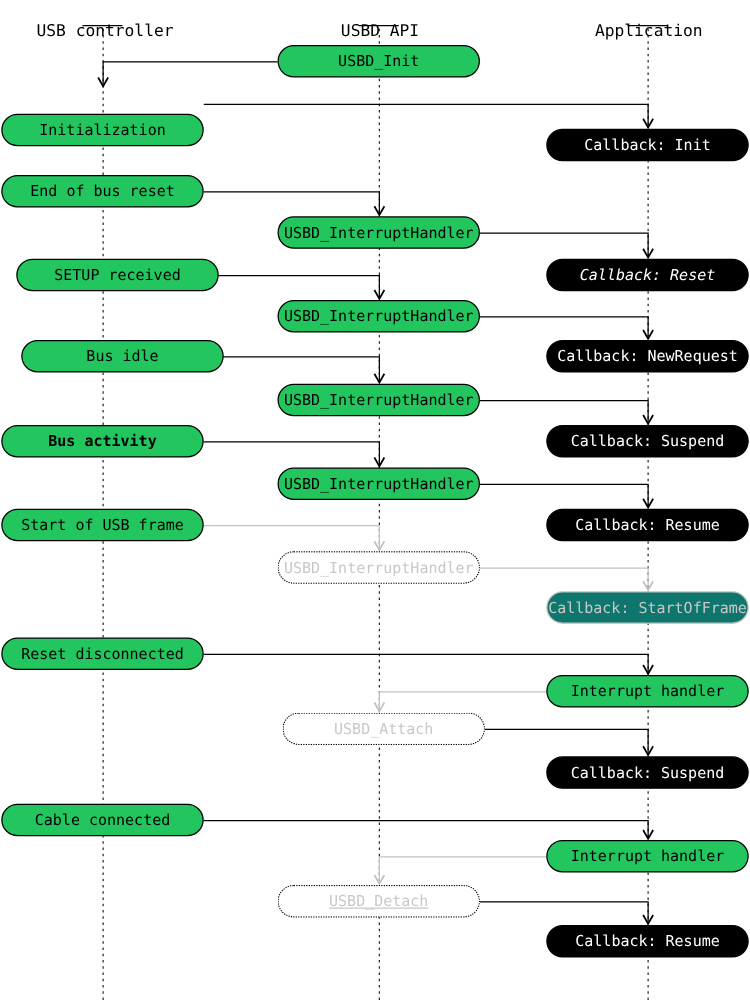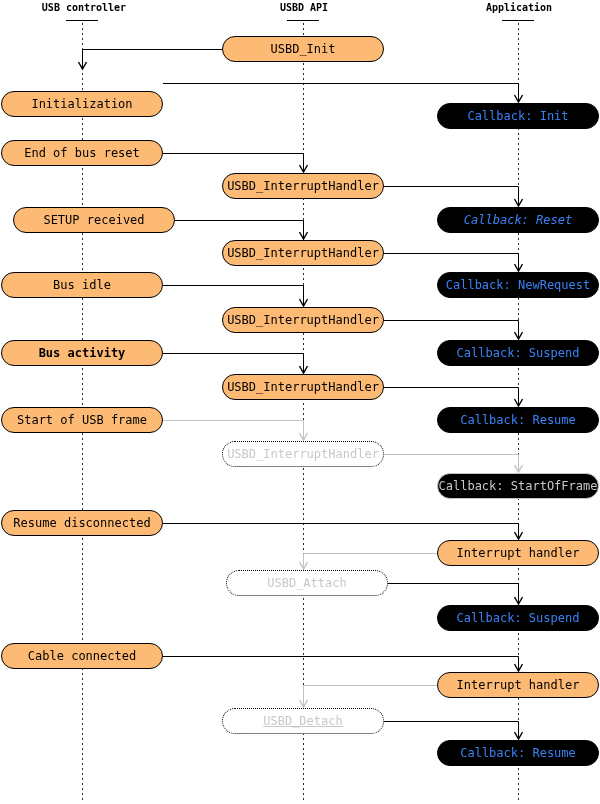--- a/index.html
+++ b/index.html
@@ -2,32 +2,32 @@
 <html style="--muted-line: #c2c2c2; --muted-text: #c8c8c8;"><head>
 <meta charset="utf-8">
 <style>
   html,body{margin:0;padding:0;background:#fff;}
   .stage{
     position:relative;width:600px;height:804px;background:#ffffff;overflow:hidden;
     font-family:"DejaVu Sans Mono","Liberation Mono",monospace;
   }
   .stage svg{position:absolute;left:0;top:0;}
   .col-header{
-    position:absolute;top:2px;transform:translateX(-50%);
-    font-size:10px;color:#000;white-space:nowrap;font-weight:bold;
+    position:absolute;top:18px;transform:translateX(-50%);
+    font-size:13px;color:#000;white-space:nowrap;
   }
   .node{
     position:absolute;width:162px;height:26px;border-radius:13px;
-    border:1px solid #000;background:#fdba74;color:#000;box-sizing:border-box;
+    border:1px solid #000;background:#22c55e;color:#000;box-sizing:border-box;
     display:flex;align-items:center;justify-content:center;
     font-size:12px;white-space:nowrap;letter-spacing:0;
   }
-  .node.filled{background:#000;border-color:#000;color:#3b82f6;}
+  .node.filled{background:#000;border-color:#000;color:#ffffff;}
   .node.dotted-muted{border:1px dotted #000;background:#fff;color:var(--muted-text,#c8c8c8);}
-  .node.outline-muted{border:1px solid var(--muted-line,#bdbdbd);background:#000000;color:var(--muted-text,#c8c8c8);}
+  .node.outline-muted{border:1px solid var(--muted-line,#bdbdbd);background:#0f766e;color:var(--muted-text,#c8c8c8);}
 </style>
 </head>
 <body>
 
 <div class="stage">
   <svg id="layer" width="600" height="804">
       <line x1="82.5" y1="23" x2="82.5" y2="802" stroke="#2b2b2b" stroke-width="1" stroke-dasharray="2 3"></line>
       <line x1="66" y1="20.5" x2="98" y2="20.5" stroke="#000000" stroke-width="1"></line>
       <line x1="303.5" y1="23" x2="303.5" y2="802" stroke="#2b2b2b" stroke-width="1" stroke-dasharray="2 3"></line>
       <line x1="287" y1="20.5" x2="319" y2="20.5" stroke="#000000" stroke-width="1"></line>
@@ -75,31 +75,31 @@
   <div class="col-header" style="left:519px">Application</div>
   <div id="nodes">
       <div class="node plain" style="left: 222px; top: 36px;">USBD_Init</div>
       <div class="node plain" style="left: 1px; top: 70px; margin-top: 21px;">Initialization</div>
       <div class="node filled" style="left: 437px; top: 103px;">Callback: Init</div>
       <div class="node plain" style="left: 1px; top: 140px;">End of bus reset</div>
       <div class="node plain" style="left: 222px; top: 173px;">USBD_InterruptHandler</div>
       <div class="node plain" style="left: 13px; top: 207px;">SETUP received</div>
       <div class="node filled" style="left: 437px; top: 207px; font-style: italic;">Callback: Reset</div>
       <div class="node plain" style="left: 222px; top: 240px;">USBD_InterruptHandler</div>
-      <div class="node plain" style="left: 1px; top: 272px;">Bus idle</div>
+      <div class="node plain" style="left: 17px; top: 272px;">Bus idle</div>
       <div class="node filled" style="left: 437px; top: 272px; text-align: center;">Callback: NewRequest</div>
       <div class="node plain" style="left: 222px; top: 307px;">USBD_InterruptHandler</div>
       <div class="node plain" style="left: 1px; top: 340px; font-weight: bold;">Bus activity</div>
       <div class="node filled" style="left: 437px; top: 340px;">Callback: Suspend</div>
       <div class="node plain" style="left: 222px; top: 374px;">USBD_InterruptHandler</div>
       <div class="node plain" style="left: 1px; top: 407px;">Start of USB frame</div>
       <div class="node filled" style="left: 437px; top: 407px;">Callback: Resume</div>
       <div class="node dotted-muted" style="left: 222px; top: 441px;">USBD_InterruptHandler</div>
       <div class="node outline-muted" style="left: 437px; top: 473px;">Callback: StartOfFrame</div>
-      <div class="node plain" style="left: 1px; top: 510px;">Resume disconnected</div>
+      <div class="node plain" style="left: 1px; top: 510px;">Reset disconnected</div>
       <div class="node plain" style="left: 437px; top: 540px;">Interrupt handler</div>
       <div class="node dotted-muted" style="left: 226px; top: 570px;">USBD_Attach</div>
       <div class="node filled" style="left: 437px; top: 605px;">Callback: Suspend</div>
       <div class="node plain" style="left: 1px; top: 643px;">Cable connected</div>
       <div class="node plain" style="left: 437px; top: 672px;">Interrupt handler</div>
       <div class="node dotted-muted" style="left: 222px; top: 708px; text-decoration: underline;">USBD_Detach</div>
       <div class="node filled" style="left: 437px; top: 740px;">Callback: Resume</div>
     </div>
 </div>
 

